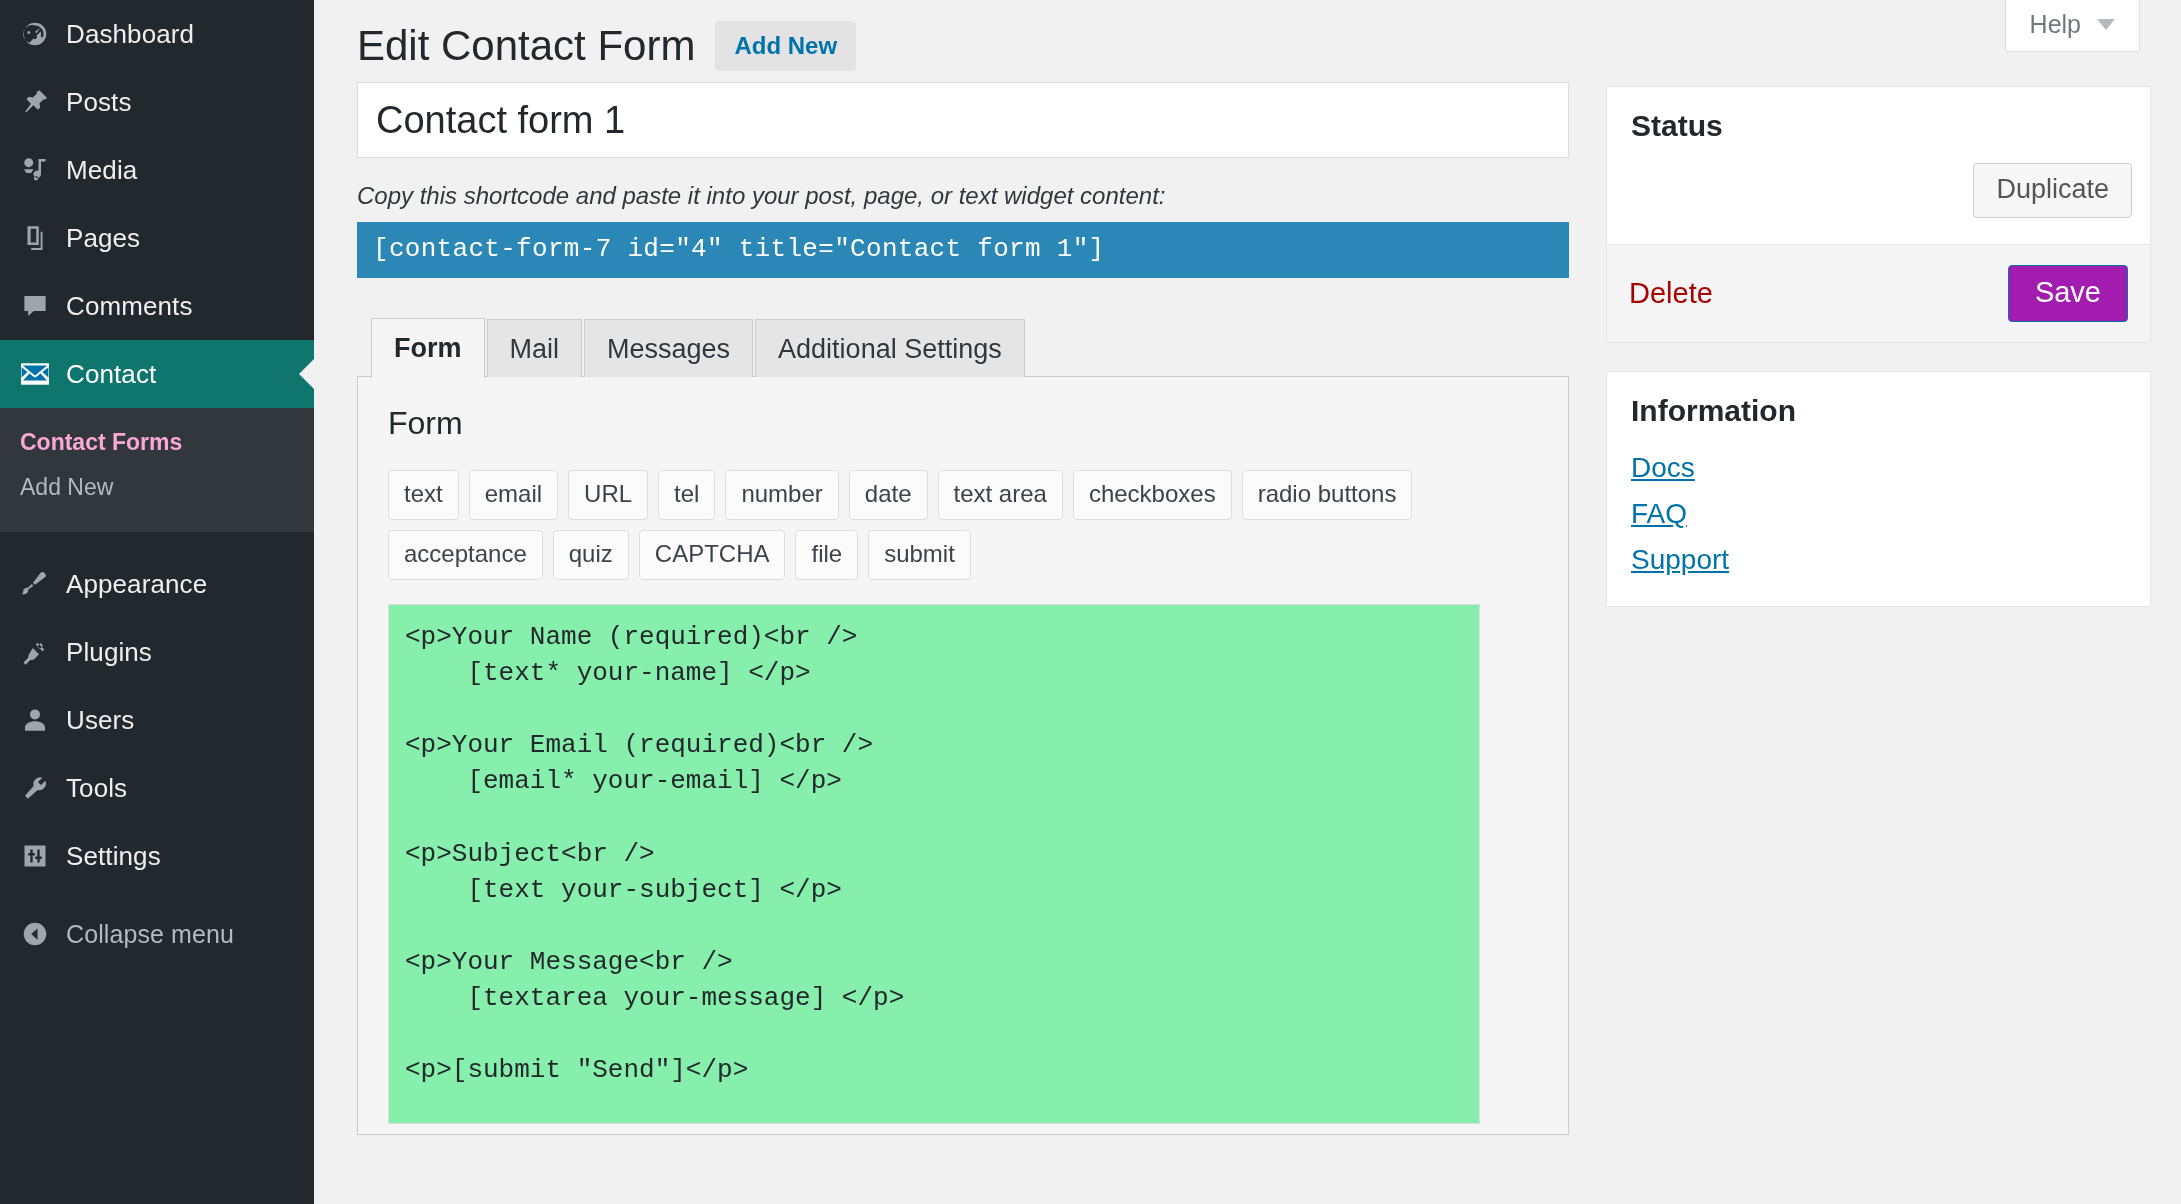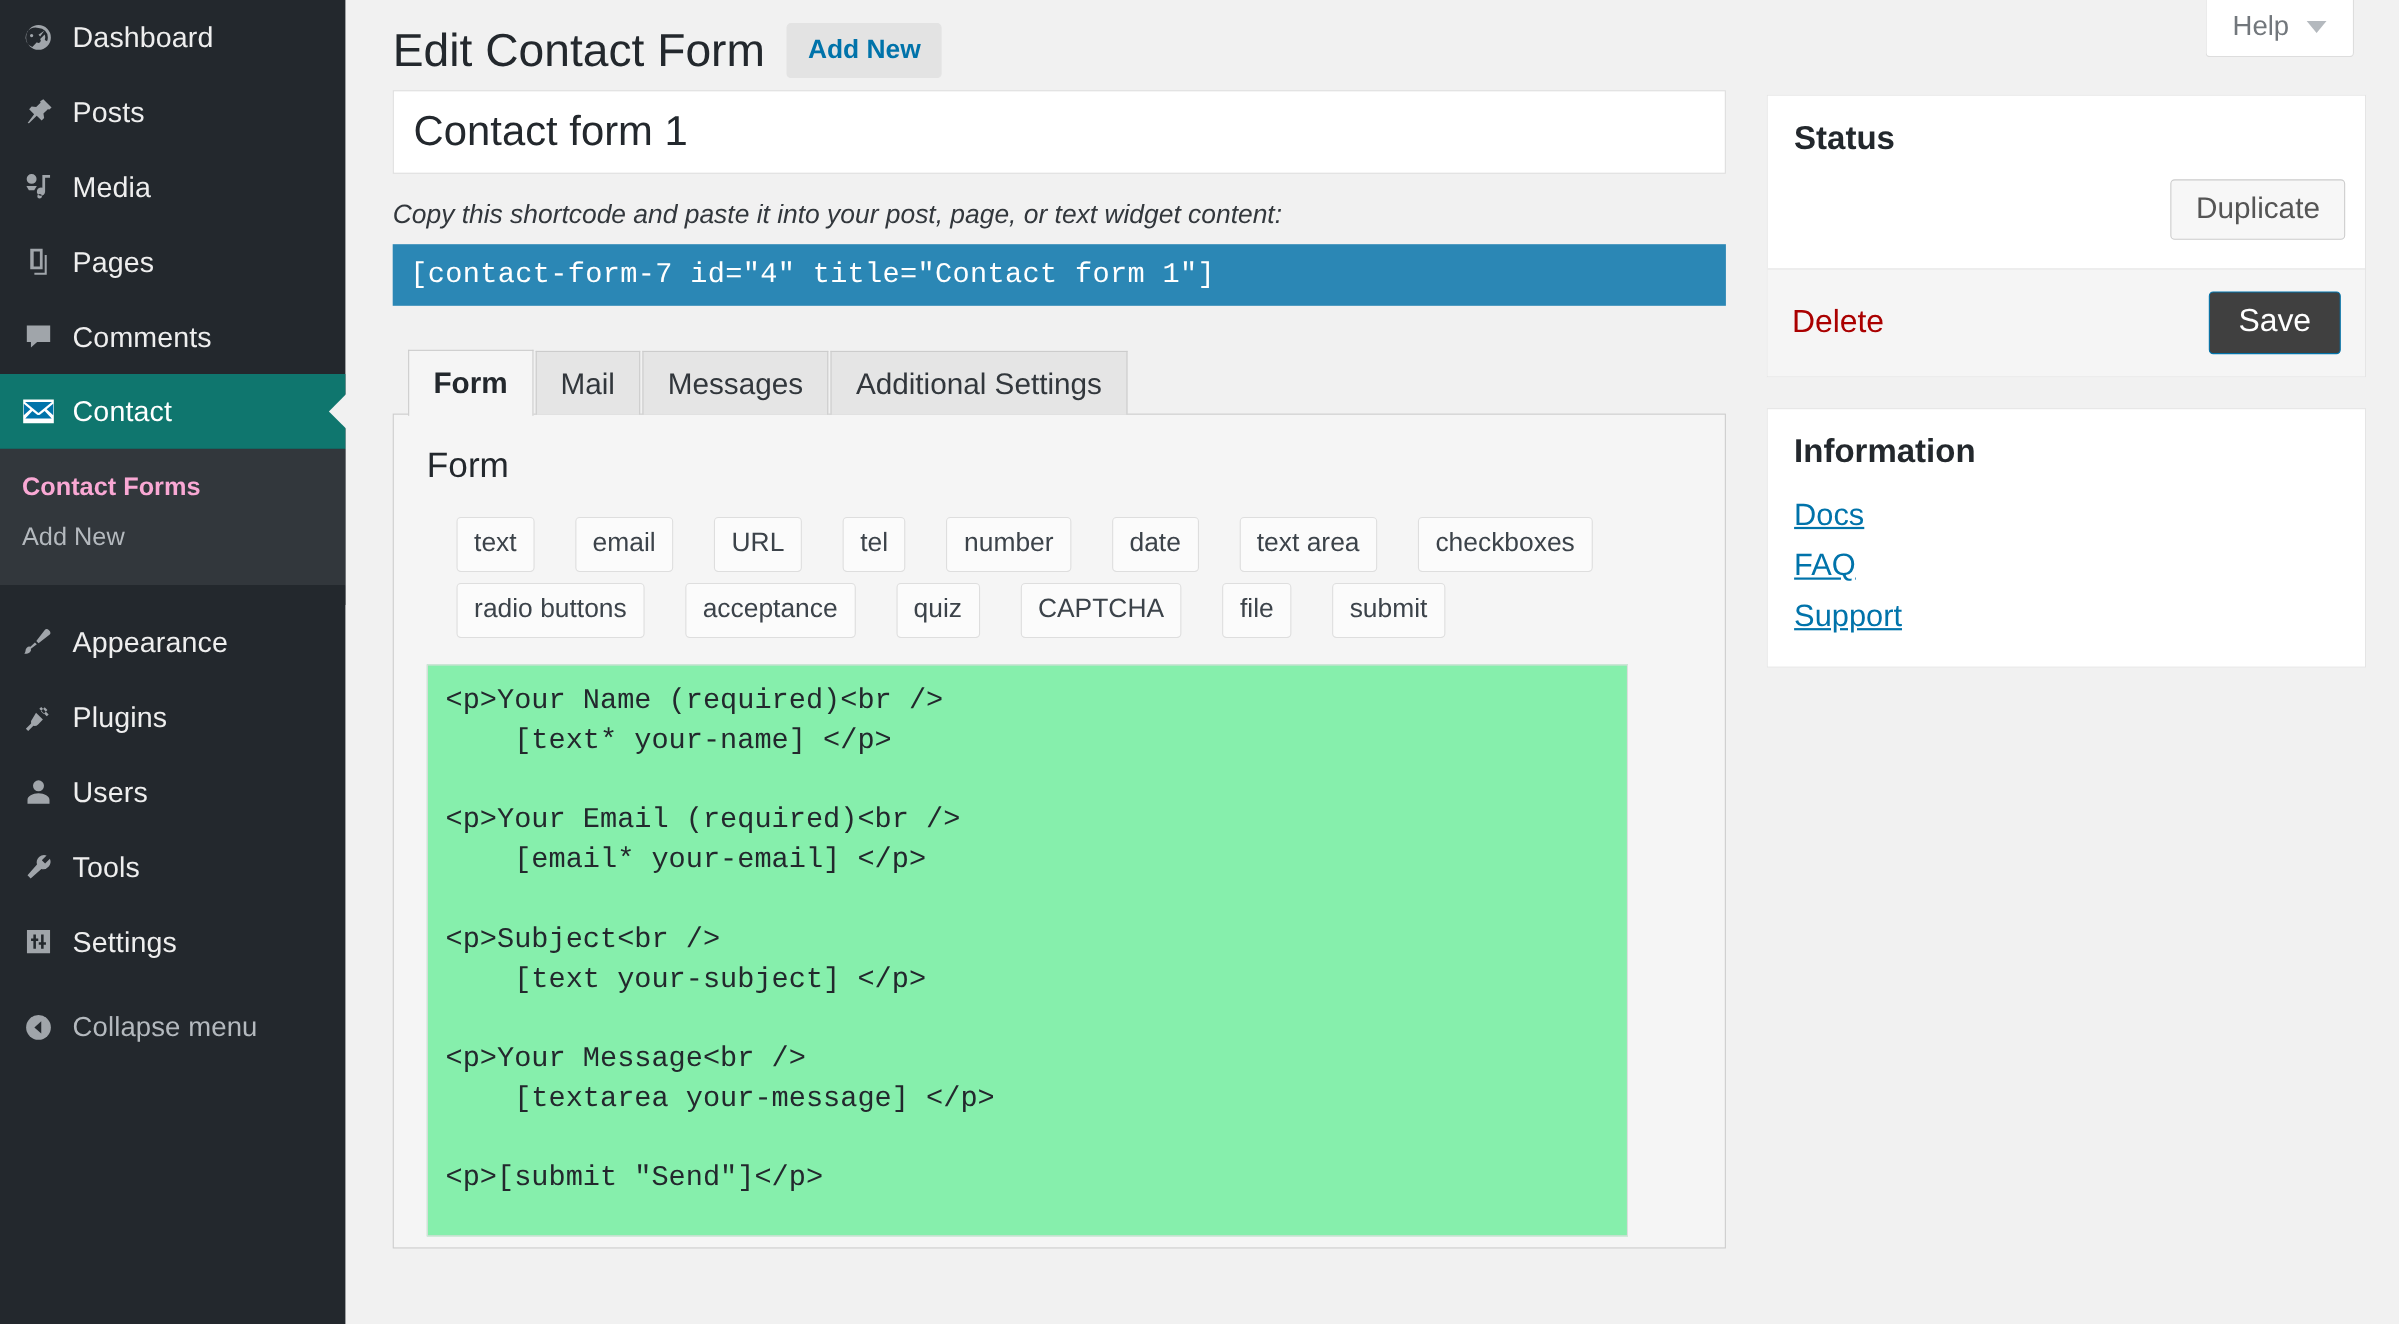--- a/index.html
+++ b/index.html
@@ -198,21 +198,20 @@
   .tag-btn {
     background: #fbfbfb;
     border: 1px solid #dedede;
     border-radius: 4px;
     font-size: 24px;
     color: #3c434a;
     padding: 9px 15px 10px 15px;
     cursor: pointer;
     line-height: 1.2;
     font-family: "Liberation Sans", sans-serif;
-    margin-left: 27px;
   }
   #form-code {
     display: block;
     width: 1092px;
     height: 520px;
     border: 1px solid #ddd;
     background: #86efac;
     font-family: "Liberation Mono", monospace;
     font-size: 26px;
     line-height: 1.39;
@@ -256,21 +255,21 @@
   #status-footer {
     display: flex; align-items: center; justify-content: space-between;
     border-top: 1px solid #e5e5e5;
     background: #f5f5f5;
     padding: 20px 22px;
   }
   #delete-link {
     color: #a00; font-size: 29px; text-decoration: none; cursor: pointer;
   }
   #save-btn {
-    background: #404040;
+    background: #a21caf;
     border: 1px solid #0073aa;
     border-radius: 4px;
     color: #fff;
     font-size: 29px;
     padding: 10px 26px 12px 26px;
     cursor: pointer;
     font-family: "Liberation Sans", sans-serif;
   }
 
   #info-list { padding: 24px 24px 30px 24px; }

